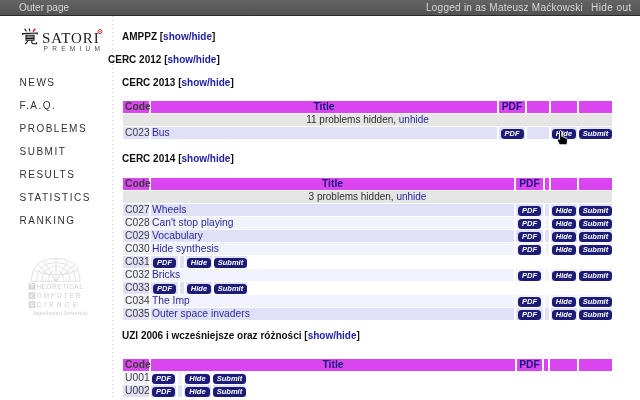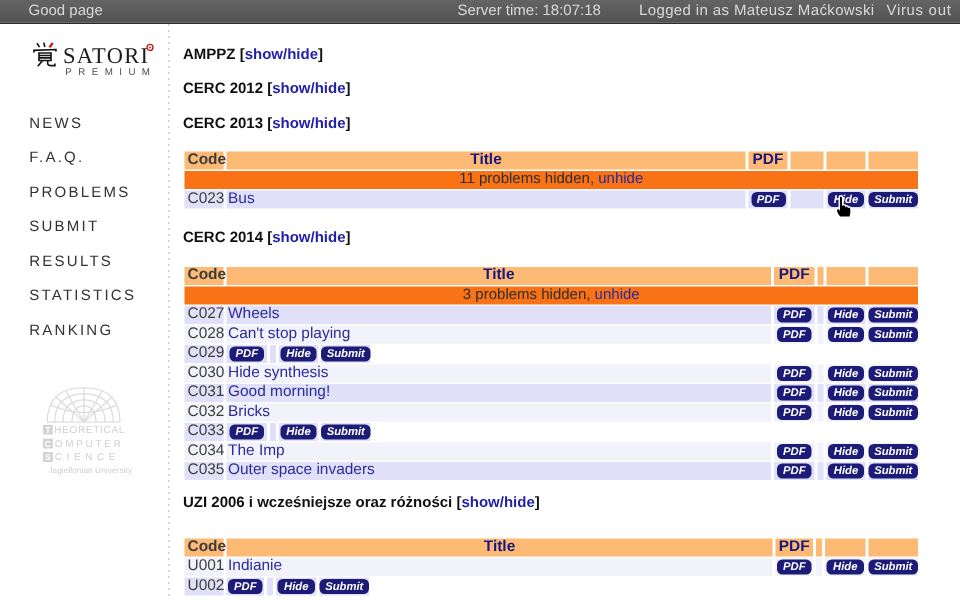--- a/index.html
+++ b/index.html
@@ -22,44 +22,43 @@
   #premium { position:absolute; left:43.5px; top:44.5px; font-size:6.5px;
     letter-spacing:4.3px; color:#4e4e4e; }
   
   .hd { position:absolute; font-size:10px; font-weight:bold; color:#101010; white-space:pre; }
   .hd a { color:#2222a8; text-decoration:none; }
   
   .tbl { position:absolute; left:123px; }
   .row { display:flex; height:12px; margin-bottom:1px; font-size:10.3px; line-height:12px; }
   .row > span { display:block; height:12px; }
   .hrow { font-weight:bold; color:#17177d; }
-  .hrow > span { background:#fdba74; }
+  .hrow > span { background:#d946ef; }
   .dark > span { background:#e0e0f8; }
   .light > span { background:#f2f2fa; }
-  .hidden-row { background:#f97316; color:#2e2e2e; text-align:center; height:12px;
+  .hidden-row { background:#e5e5e5; color:#2e2e2e; text-align:center; height:12px;
     margin-bottom:1px; font-size:10px; line-height:12px; }
   .hidden-row a { color:#2a2a9d; text-decoration:none; }
   .code { width:26px; margin-right:2px; padding-left:2px; color:#3c3c3c; }
   .title { margin-right:2px; padding-left:1px; }
   .hrow .title { padding-left:0; }
   .title a { color:#2a2a9d; text-decoration:none; }
   .bc { margin-right:2px; text-align:center; }
   .btn { display:inline-block; height:10px; margin-top:1px; line-height:10px;
     background:#1c1c78; color:#fff; border-radius:3.5px; font-size:7.5px;
     font-style:italic; font-weight:bold; padding:0 4px; }
   .btn.sb { padding:0 3.5px; }
 </style>
 </head>
 <body>
 
 <div id="topbar">
-  <span style="left:19px">Good page</span>
-  <span style="left:305px">Server time: 18:07:18</span>
+  <span style="left:19px">Outer page</span>
   <span style="left:426px; letter-spacing:0.25px">Logged in as Mateusz Maćkowski</span>
-  <span style="left:591px; letter-spacing:0.45px">Virus out</span>
+  <span style="left:591px; letter-spacing:0.45px">Hide out</span>
 </div>
 
 <div id="sep"></div>
 
 <svg class="abs" style="left:21.5px; top:28px" width="16" height="17" viewBox="0 0 16 17">
   <g stroke="#141414" stroke-width="1.1" fill="none">
     <path d="M2.6 0.8 L4.4 3.4"></path>
     <path d="M7.2 0.4 L7.9 3.3"></path>
     <path d="M0.6 7 L0.6 5.6 L15.3 5 L15.3 6.4"></path>
     <path d="M4 7.3 L12 7.3 L12 12.3 L4 12.3 Z"></path>
@@ -106,21 +105,21 @@
   </g>
   <g fill="#cfcfcf" font-size="6.6" font-family="Liberation Sans, sans-serif">
     <text x="8.2" y="38.7" letter-spacing="0.5">HEORETICAL</text>
     <text x="8.5" y="48" letter-spacing="1.85">OMPUTER</text>
     <text x="8.5" y="56.9" letter-spacing="3.1">CIENCE</text>
     <text x="4.2" y="65.4" font-size="5.5" letter-spacing="0.05">Jagiellonian University</text>
   </g>
 </svg>
 
 <div class="hd" style="left:122px; top:30.5px">AMPPZ [<a>show/hide</a>]</div>
-<div class="hd" style="left:122px; top:53.5px">CERC 2012 [<a>show/hide</a>]</div>
+<div class="hd" style="left:108px; top:53.5px">CERC 2012 [<a>show/hide</a>]</div>
 <div class="hd" style="left:122px; top:76.5px">CERC 2013 [<a>show/hide</a>]</div>
 <div class="hd" style="left:122px; top:152.5px">CERC 2014 [<a>show/hide</a>]</div>
 <div class="hd" style="left:122px; top:329.5px">UZI 2006 i wcześniejsze oraz różności [<a>show/hide</a>]</div>
 
 <div class="tbl" style="top:101px; width:489px">
   <div class="row hrow">
     <span class="code">Code</span>
       <span class="title" style="width:346px; text-align:center">Title</span>
       <span class="bc" style="width:26px">PDF</span>
       <span class="bc" style="width:22px"></span>
@@ -159,36 +158,36 @@
   <div class="row light">
       <span class="code">C028</span>
       <span class="title" style="width:363px"><a>Can't stop playing</a></span>
       <span class="bc" style="width:27px"><span class="btn">PDF</span></span>
       <span class="bc" style="width:4px"></span>
       <span class="bc" style="width:26px"><span class="btn">Hide</span></span>
       <span class="bc" style="width:33px; margin-right:0"><span class="btn sb">Submit</span></span>
     </div>
   <div class="row dark">
       <span class="code">C029</span>
+      <span class="title" style="width:363px"><a>Vocabulary</a></span>
       <span class="bc" style="width:27px"><span class="btn">PDF</span></span>
       <span class="bc" style="width:4px"></span>
       <span class="bc" style="width:26px"><span class="btn">Hide</span></span>
       <span class="bc" style="width:33px; margin-right:0"><span class="btn sb">Submit</span></span>
     </div>
   <div class="row light">
       <span class="code">C030</span>
       <span class="title" style="width:363px"><a>Hide synthesis</a></span>
       <span class="bc" style="width:27px"><span class="btn">PDF</span></span>
       <span class="bc" style="width:4px"></span>
       <span class="bc" style="width:26px"><span class="btn">Hide</span></span>
       <span class="bc" style="width:33px; margin-right:0"><span class="btn sb">Submit</span></span>
     </div>
   <div class="row dark">
       <span class="code">C031</span>
-      <span class="title" style="width:363px"><a>Good morning!</a></span>
       <span class="bc" style="width:27px"><span class="btn">PDF</span></span>
       <span class="bc" style="width:4px"></span>
       <span class="bc" style="width:26px"><span class="btn">Hide</span></span>
       <span class="bc" style="width:33px; margin-right:0"><span class="btn sb">Submit</span></span>
     </div>
   <div class="row light">
       <span class="code">C032</span>
       <span class="title" style="width:363px"><a>Bricks</a></span>
       <span class="bc" style="width:27px"><span class="btn">PDF</span></span>
       <span class="bc" style="width:4px"></span>
@@ -224,21 +223,20 @@
   <div class="row hrow">
     <span class="code">Code</span>
       <span class="title" style="width:364px; text-align:center">Title</span>
       <span class="bc" style="width:25px">PDF</span>
       <span class="bc" style="width:4px"></span>
       <span class="bc" style="width:27px"></span>
       <span class="bc" style="width:33px; margin-right:0"></span>
   </div>
   <div class="row light">
       <span class="code">U001</span>
-      <span class="title" style="width:364px"><a>Indianie</a></span>
       <span class="bc" style="width:25px"><span class="btn">PDF</span></span>
       <span class="bc" style="width:4px"></span>
       <span class="bc" style="width:27px"><span class="btn">Hide</span></span>
       <span class="bc" style="width:33px; margin-right:0"><span class="btn sb">Submit</span></span>
     </div>
   <div class="row dark">
       <span class="code">U002</span>
       <span class="bc" style="width:25px"><span class="btn">PDF</span></span>
       <span class="bc" style="width:4px"></span>
       <span class="bc" style="width:27px"><span class="btn">Hide</span></span>

